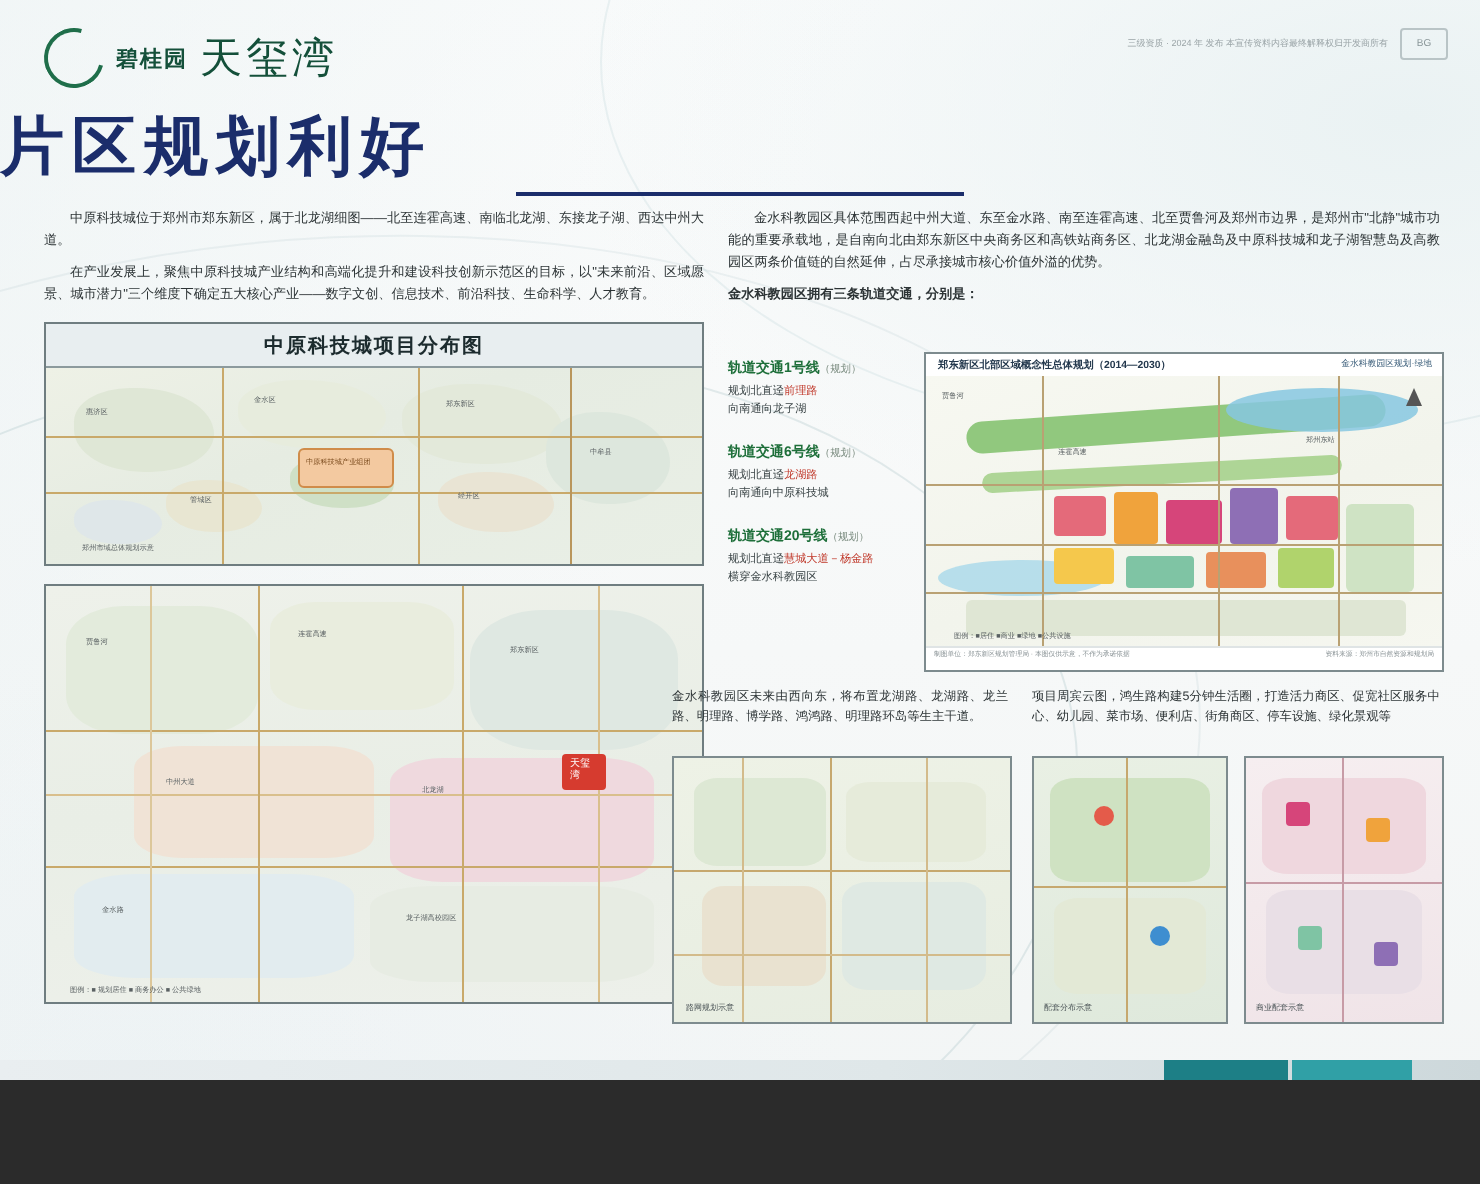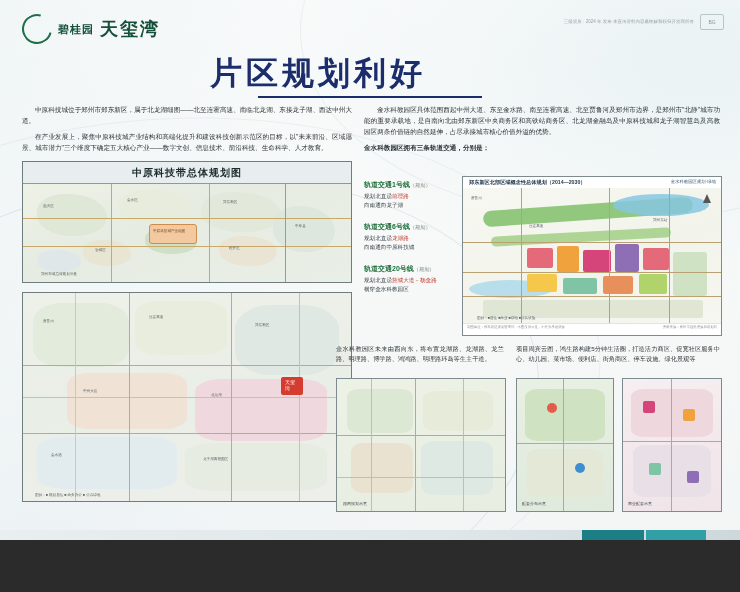--- a/index.html
+++ b/index.html
@@ -23,28 +23,28 @@
   .s3{width:640px;height:380px;left:300px;top:-160px;border-color:rgba(170,200,205,.20);}
   .tint{position:absolute;left:0;top:0;width:740px;height:540px;
         background:linear-gradient(115deg,rgba(233,241,242,.55) 0%,rgba(255,255,255,0) 45%);}
 
   
   .header{position:absolute;left:0;top:0;width:740px;height:52px;}
   .logo{position:absolute;left:22px;top:14px;display:flex;align-items:center;gap:6px;}
   .logo-c{width:26px;height:26px;border:2px solid #1f6e4a;border-radius:50%;
           border-right-color:transparent;transform:rotate(-30deg);}
   .logo-cn{font-size:11px;color:#14503a;letter-spacing:1px;font-weight:bold;}
-  .logo-main{font-size:18px;color:#14503a;font-weight:bold;letter-spacing:2px;}
+  .logo-main{font-size:21px;color:#14503a;font-weight:normal;letter-spacing:2px;}
   .hdr-right{position:absolute;right:16px;top:14px;display:flex;align-items:center;gap:6px;}
   .hdr-badge{width:22px;height:14px;border:1px solid #b9c4c6;border-radius:2px;
              font-size:5px;color:#8a9699;display:flex;align-items:center;justify-content:center;}
   .hdr-lines{font-size:4.5px;line-height:6px;color:#9aa4a7;}
 
   
-  .title{position:absolute;left:0;top:52px;width:636px;text-align:center;
+  .title{position:absolute;left:0;top:52px;width:636px;
          font-size:32px;font-weight:bold;color:#1b2d6b;letter-spacing:4px;
          font-family:"DejaVu Sans","Liberation Sans",sans-serif;}
   .title-rule{position:absolute;left:258px;top:96px;width:224px;height:2px;background:#1b2d6b;}
 
   
   .col{position:absolute;top:104px;}
   .col-l{left:22px;width:330px;}
   .col-r{left:364px;width:356px;}
 
   .para{font-size:6.6px;line-height:11px;color:#2d3436;text-align:justify;margin:0 0 5px 0;}
@@ -120,21 +120,21 @@
   </div>
 
   <div class="title">片区规划利好</div>
   <div class="title-rule"></div>
 
   <div class="col col-l">
     <p class="para indent">中原科技城位于郑州市郑东新区，属于北龙湖细图——北至连霍高速、南临北龙湖、东接龙子湖、西达中州大道。</p>
     <p class="para indent">在产业发展上，聚焦中原科技城产业结构和高端化提升和建设科技创新示范区的目标，以"未来前沿、区域愿景、城市潜力"三个维度下确定五大核心产业——数字文创、信息技术、前沿科技、生命科学、人才教育。</p>
 
     <div class="mapcard" style="margin-top:8px;">
-      <div class="mapcard-hd">中原科技带总体规划图</div>
+      <div class="mapcard-hd">中原科技城项目分布图</div>
       <div class="mapcard-bd" style="height:98px;">
         <div class="mapbase" style="background:linear-gradient(160deg,#eef1e6 0%,#e6ece2 40%,#e9efe6 100%);"></div>
         <div class="mblob" style="left:14px;top:10px;width:70px;height:42px;background:#dfe7d6;"></div>
         <div class="mblob" style="left:96px;top:6px;width:74px;height:34px;background:#e7ecdd;"></div>
         <div class="mblob" style="left:178px;top:8px;width:80px;height:40px;background:#e3e9da;"></div>
         <div class="mblob" style="left:122px;top:44px;width:52px;height:26px;background:#cfe0c6;"></div>
         <div class="mblob" style="left:60px;top:56px;width:48px;height:26px;background:#e8e6d2;"></div>
         <div class="mblob" style="left:196px;top:52px;width:58px;height:30px;background:#e9e4d4;"></div>
         <div class="mblob" style="left:250px;top:22px;width:62px;height:46px;background:#dde7dd;"></div>
         <div class="mblob" style="left:14px;top:66px;width:44px;height:22px;background:#dfe7e9;"></div>

